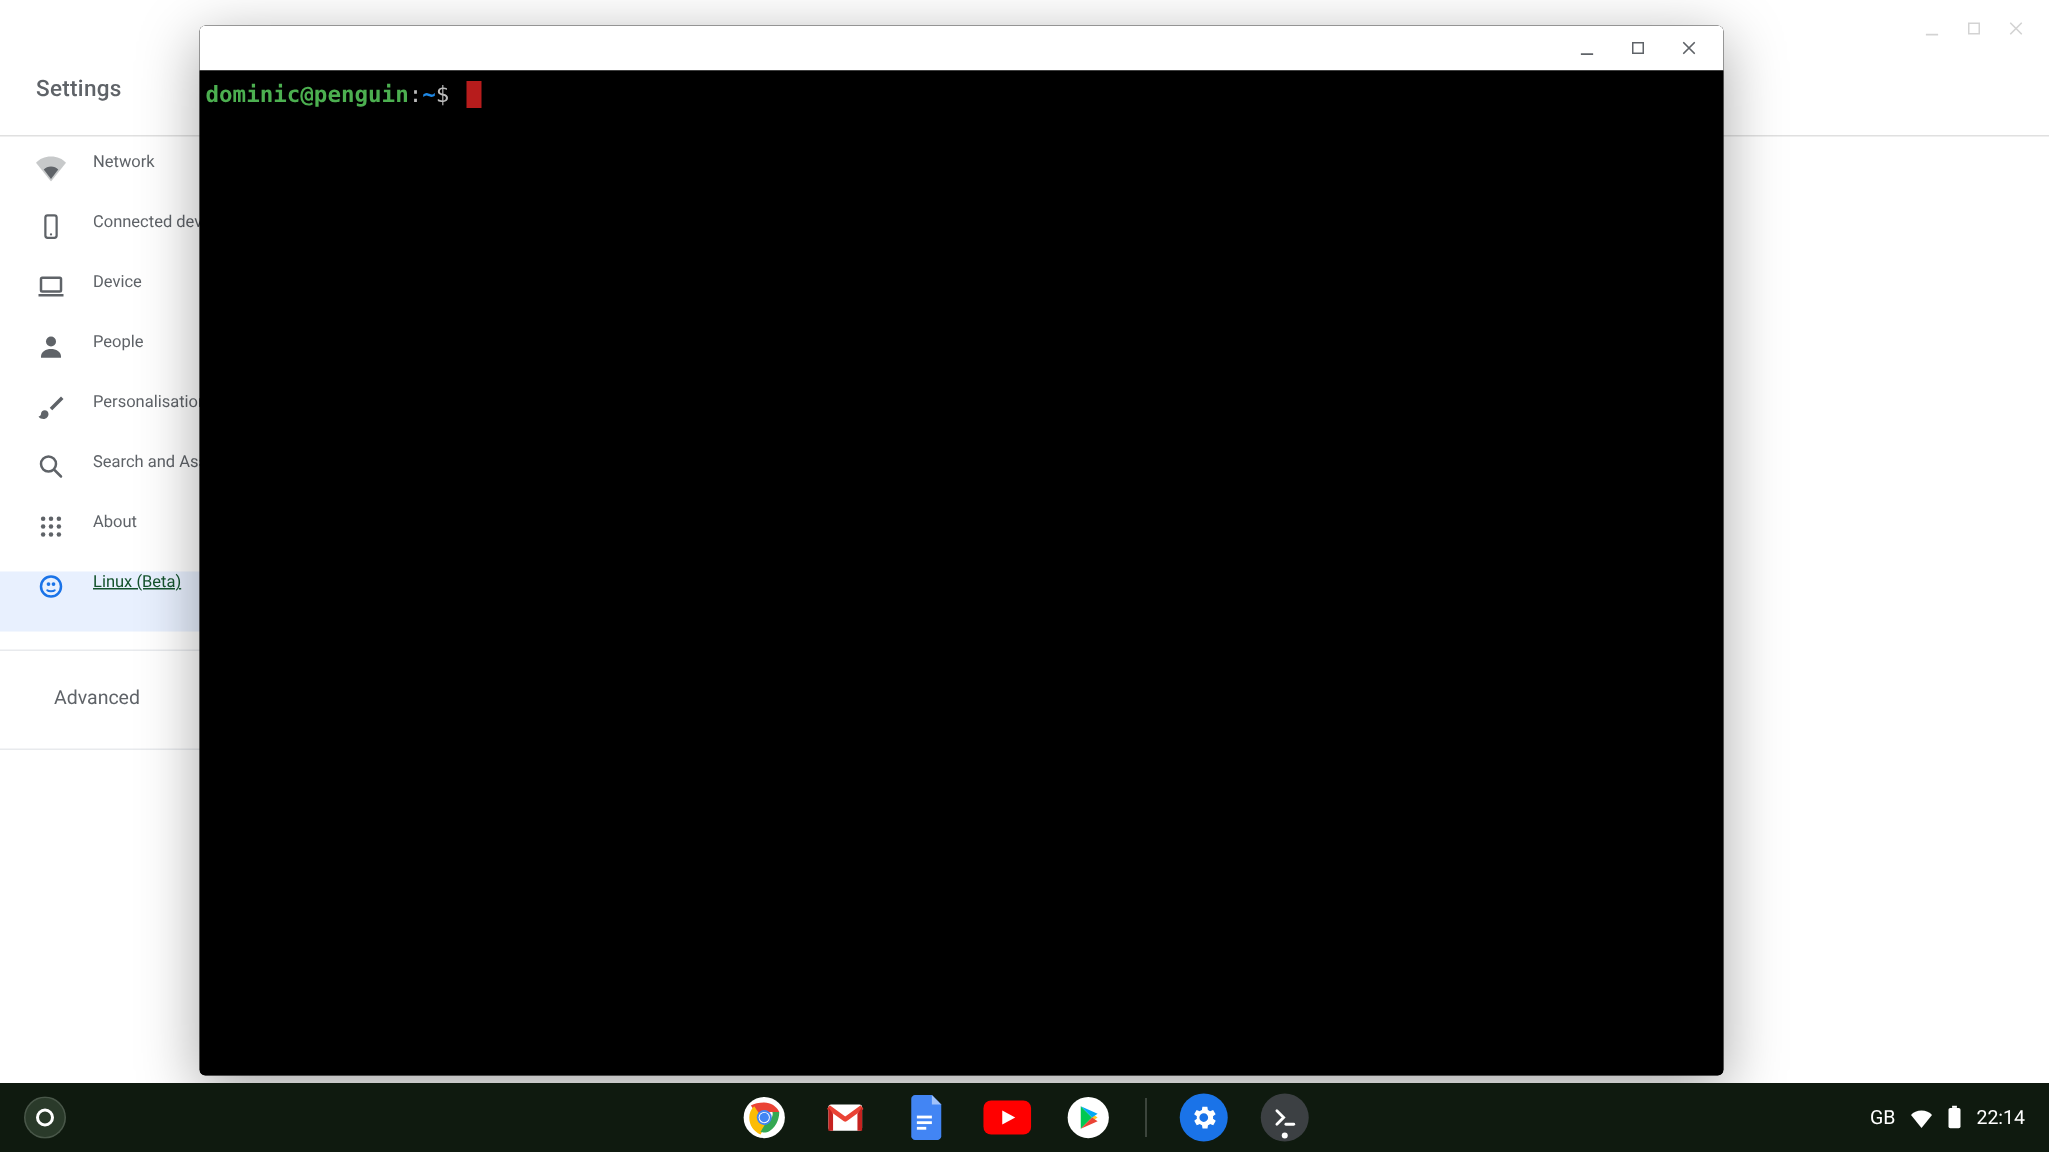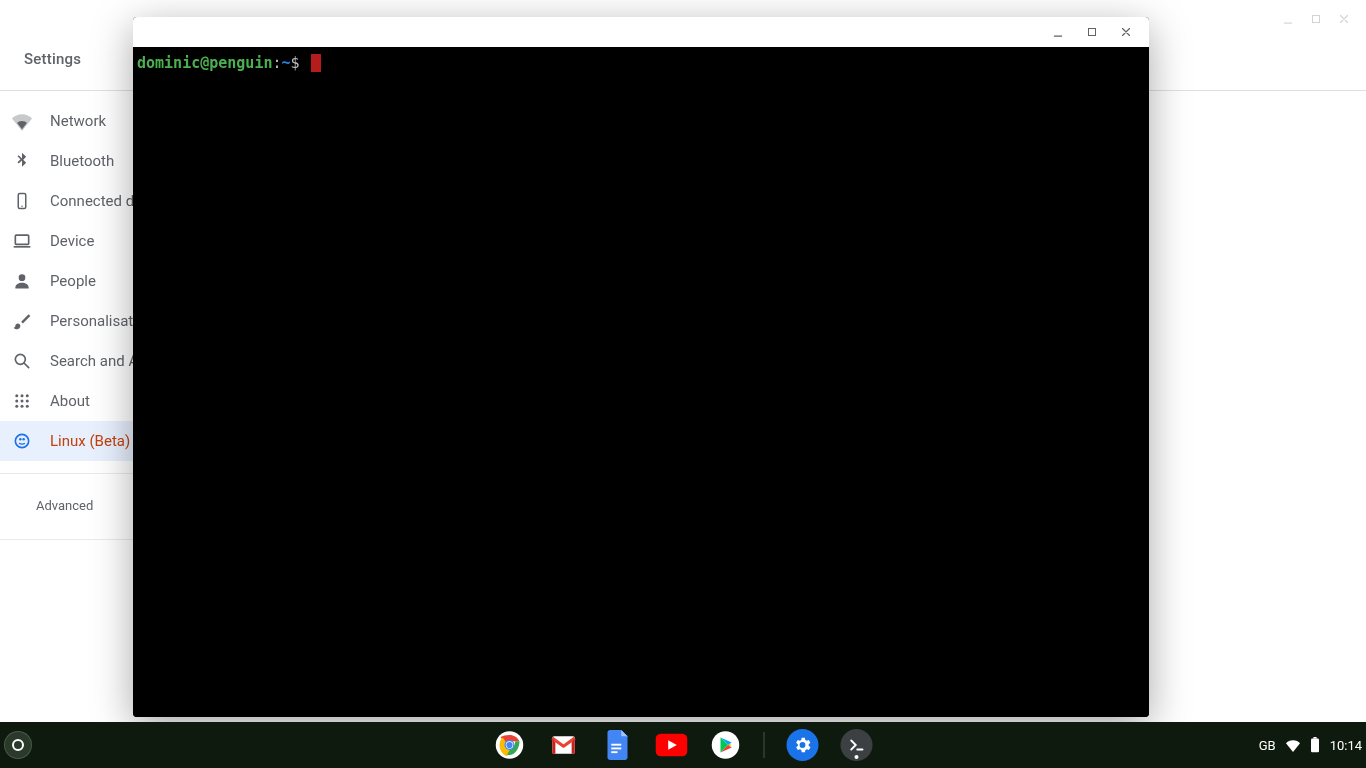--- a/index.html
+++ b/index.html
@@ -29,26 +29,26 @@
     font-size: 15px; font-weight: 500; color: #5f6368; letter-spacing: .2px;
   }
   .settings-body {
     border-top: 1px solid #e0e0e0;
     display: flex;
     height: calc(100% - 38px - 48px);
   }
   .sidebar { width: 256px; padding-top: 10px; }
   .sidebar-section-divider { height: 1px; background: #e8eaed; margin: 12px 0 10px; }
   .sidebar-item {
-    height: 40px; display: flex; align-items: center; gap: 18px;
-    padding: 0 12px; font-size: 15px; color: #5f6368; cursor: pointer;
+    height: 40px; display: flex; gap: 18px;
+    padding: 0 24px; font-size: 11px; color: #5f6368; cursor: pointer;
     border-radius: 0 20px 20px 0; width: 240px;
   }
   .sidebar-item .icon { width: 20px; height: 20px; display:flex; align-items:center; justify-content:center; color:#5f6368; }
-  .sidebar-item.active { color:#c2410c; background:#e8f0fe; }
+  .sidebar-item.active { color:#14532d; background:#e8f0fe;text-decoration:underline; }
   .sidebar-item.active .icon { color:#1a73e8; }
   .sidebar-simple { padding: 14px 24px; font-size: 13px; color:#5f6368; cursor:pointer;margin-left:12px; }
 
   
   .terminal-window {
     position: absolute;
     left: 133px; top: 17px; width: 1016px; height: 700px;
     background: #000;
     border-radius: 4px;
     box-shadow: 0 10px 40px rgba(0,0,0,.35);
@@ -74,21 +74,21 @@
   .cursor-block {
     display:inline-block; width:10px; height:18px; background:#b71c1c; vertical-align: text-bottom;
     margin-left: 2px;
   }
 
   
   .shelf {
     position:absolute; left:0; right:0; bottom:0; height:46px;
     background:#0f1a0f;
     display:flex; align-items:center; justify-content:space-between;
-    padding:0 4px;
+    padding:0 16px;
     color:#fff;
   }
   .shelf-left { display:flex; align-items:center; gap:12px; }
   .launcher-btn {
     width:28px; height:28px; border-radius:50%; background:#2a3a2a;
     display:flex; align-items:center; justify-content:center;
     box-shadow: inset 0 0 0 1px rgba(255,255,255,.15);
     cursor:pointer;
   }
   .launcher-btn .ring { width:12px; height:12px; border:2px solid #fff; border-radius:50%; }
@@ -132,28 +132,20 @@
       <div class="sidebar-item">
         <span class="icon">
           <svg width="20" height="20" viewBox="0 0 24 24">
               <path fill="currentColor" opacity=".35" d="M12 4C7 4 2.7 6 0 9l12 15L24 9c-2.7-3-7-5-12-5z"></path>
               <path fill="currentColor" d="M12 12c-2.3 0-4.3.9-5.8 2.3L12 22l5.8-7.7C16.3 12.9 14.3 12 12 12z"></path>
             </svg>
         </span>
         <span>Network</span>
       </div>
 
-      <div class="sidebar-item">
-        <span class="icon">
-          <svg width="20" height="20" viewBox="0 0 24 24">
-              <path fill="currentColor" d="M12 2l5 5-3.5 3.5L17 14l-5 5v-7.5L8 15l-1.4-1.4L10.2 10 6.6 6.4 8 5l4 4V2z"></path>
-            </svg>
-        </span>
-        <span>Bluetooth</span>
-      </div>
 
       <div class="sidebar-item">
         <span class="icon">
           <svg width="18" height="18" viewBox="0 0 24 24">
               <rect x="7" y="2" width="10" height="20" rx="2" fill="none" stroke="currentColor" stroke-width="2"></rect>
               <circle cx="12" cy="19" r="1" fill="currentColor"></circle>
             </svg>
         </span>
         <span>Connected devices</span>
       </div>
@@ -329,15 +321,15 @@
       <svg class="ico" width="16" height="16" viewBox="0 0 24 24">
           <path fill="#fff" d="M12 4C7 4 2.7 6 0 9l12 15L24 9c-2.7-3-7-5-12-5z"></path>
         </svg>
     </span>
     <span>
       <svg width="10" height="16" viewBox="0 0 12 20">
           <rect x="1" y="2" width="10" height="17" rx="1.5" fill="#fff"></rect>
           <rect x="4" y="0" width="4" height="2" fill="#fff"></rect>
         </svg>
     </span>
-    <span>10:14</span>
+    <span>22:14</span>
   </div>
 </div>
 
 </body></html>

